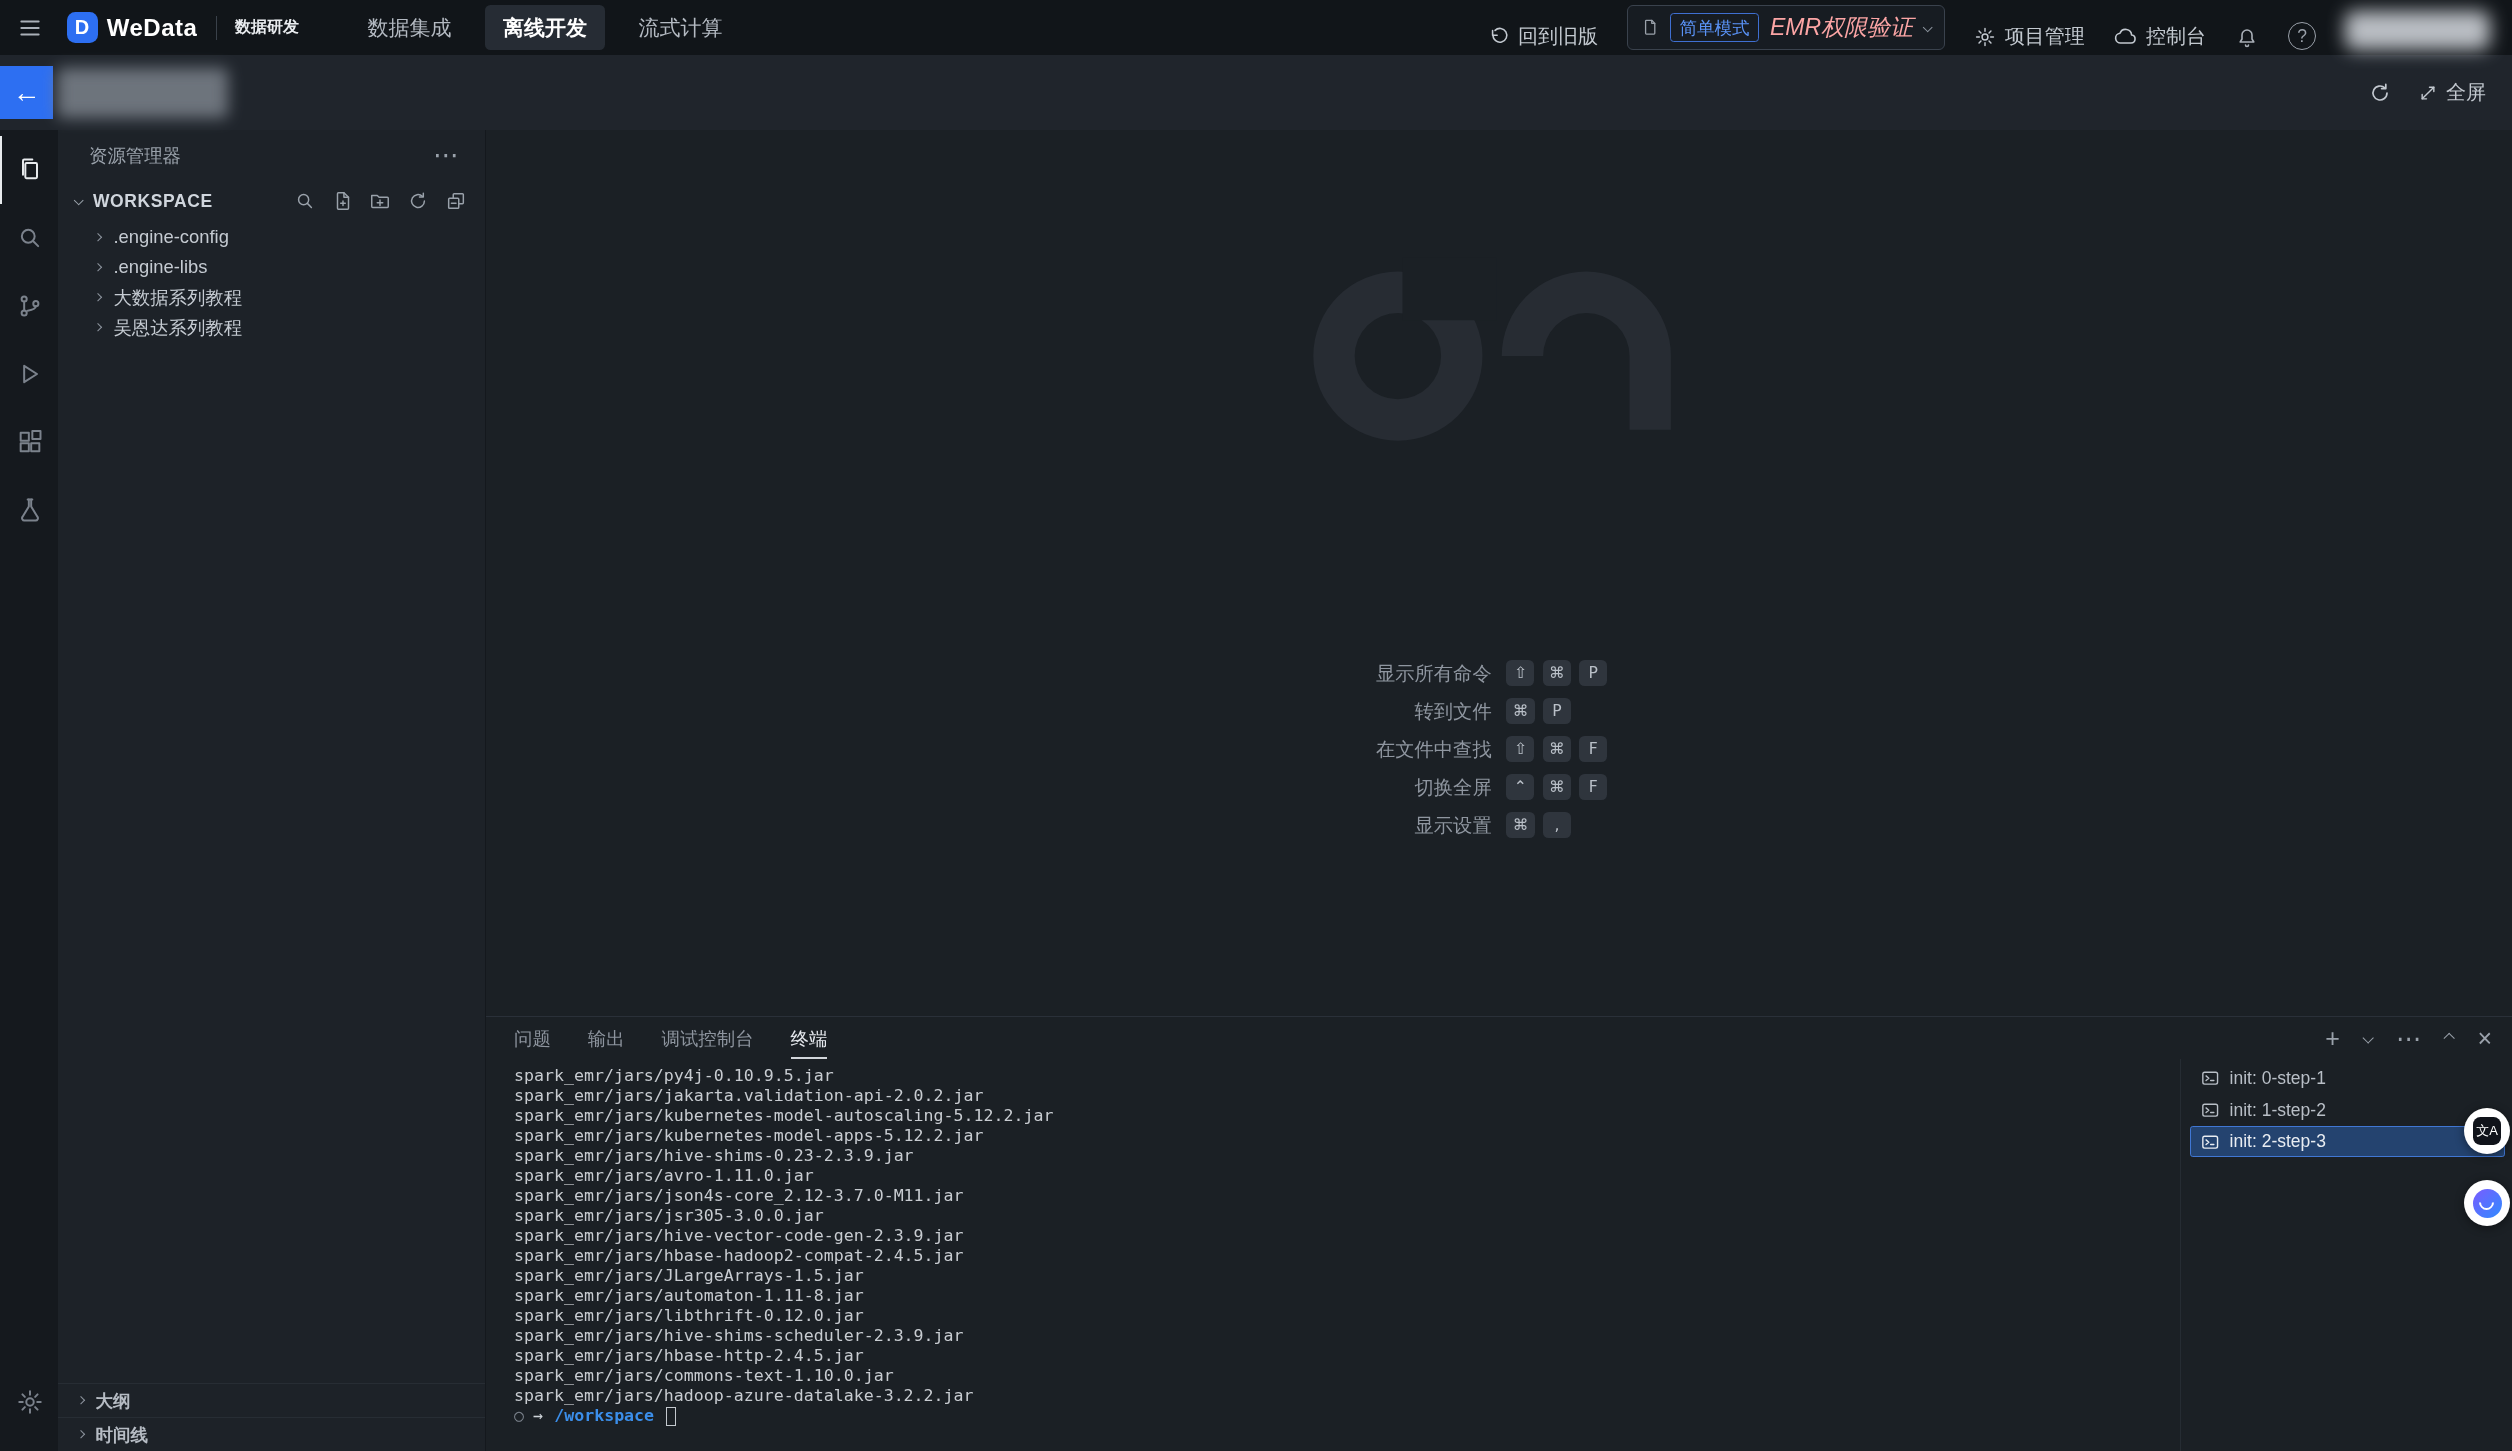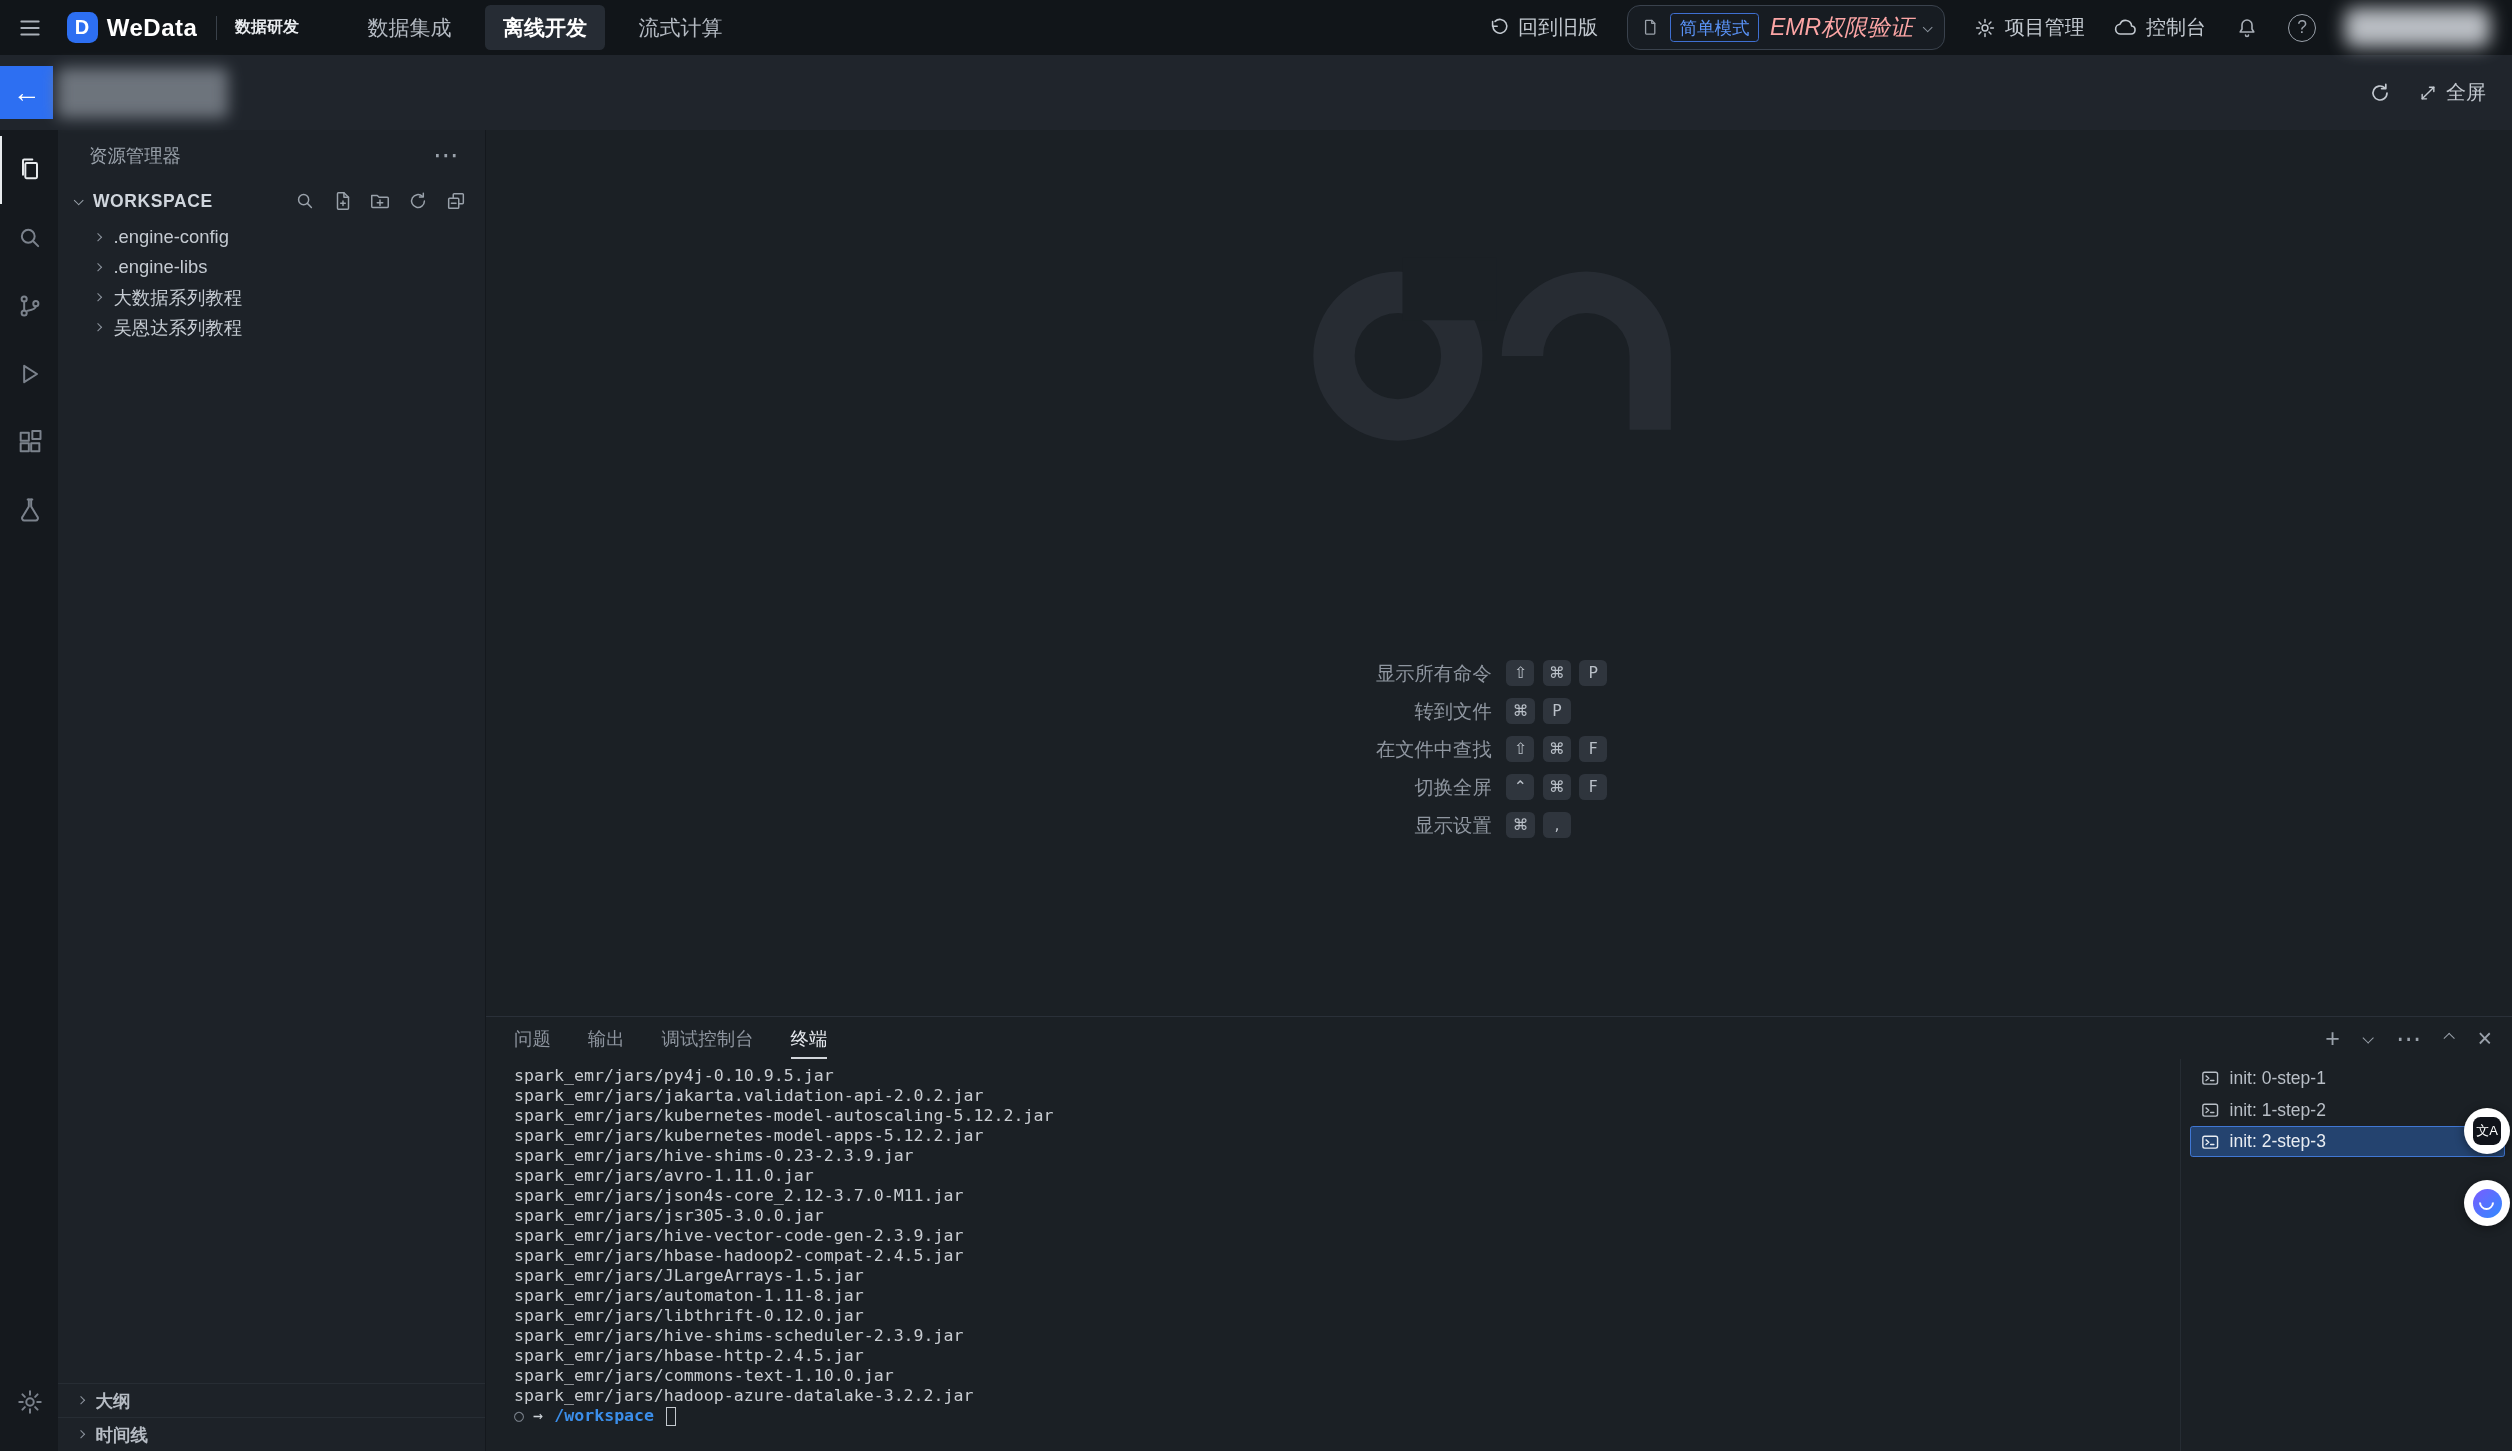--- a/index.html
+++ b/index.html
@@ -17,23 +17,23 @@
   .ic { display:inline-flex; align-items:center; justify-content:center; color:inherit; }
   .hamburger { color:#aab0b8; margin-right:24px; }
   .logo { display:flex; align-items:center; gap:9.2px; }
   .logo-mark { width:31px; height:31px; border-radius:8.3px; background:#2d6ff2; color:#fff; font-weight:bold; font-size:20px; display:flex; align-items:center; justify-content:center; }
   .logo-text { color:#ffffff; font-size:24px; font-weight:bold; letter-spacing:0.5px; }
   .tb-sep { width:0.9px; height:24px; background:#3a414a; margin:0 18.4px; }
   .tb-product { color:#e9ecef; font-size:16px; font-weight:bold; }
   .tb-nav { display:flex; margin-left:50px; gap:14.7px; }
   .nav-item { padding:8.3px 18.4px; font-size:21px; color:#b4bac2; border-radius:5.5px; cursor:pointer; white-space:nowrap; }
   .nav-item.active { background:#262c34; color:#ffffff; font-weight:bold; }
-  .tb-right { display:flex; align-items:center; gap:29px; }
+  .tb-right { display:flex; align-items:flex-end; gap:29px; }
   .tb-link { display:flex; align-items:center; gap:8.3px; font-size:20px; color:#c3c9d0; white-space:nowrap; cursor:pointer; }
-  .emr-group { display:flex; align-items:center; gap:11px; border:0.9px solid #3a424d; background:#171c22; border-radius:13px; padding:6.4px 13px; cursor:pointer; }
+  .emr-group { display:flex; align-items:center; gap:11px; border:0.9px solid #3a424d; background:#171c22; border-radius:6px; padding:6.4px 13px; cursor:pointer; }
   .mode-badge { color:#5a93f7; border:0.9px solid #3f6fd1; border-radius:3.7px; padding:1.8px 8.3px; font-size:17.5px; white-space:nowrap; }
   .emr-label { font-size:23px; color:#fca5a5; white-space:nowrap;font-style:italic; }
   .chev { display:inline-block; width:7.4px; height:7.4px; border-right:1.8px solid currentColor; border-bottom:1.8px solid currentColor; }
   .chev.right { transform:rotate(-45deg); }
   .chev.down  { transform:rotate(45deg); }
   .chev.up    { transform:rotate(-135deg); }
   .help-circle { width:28px; height:28px; border:1.8px solid #9aa1aa; border-radius:50%; color:#9aa1aa; font-size:17.5px; display:flex; align-items:center; justify-content:center; }
   .user-blob { width:145px; height:39px; border-radius:9.2px; background:#ccd0d6; filter:blur(9.2px); opacity:.9; }
 
   

